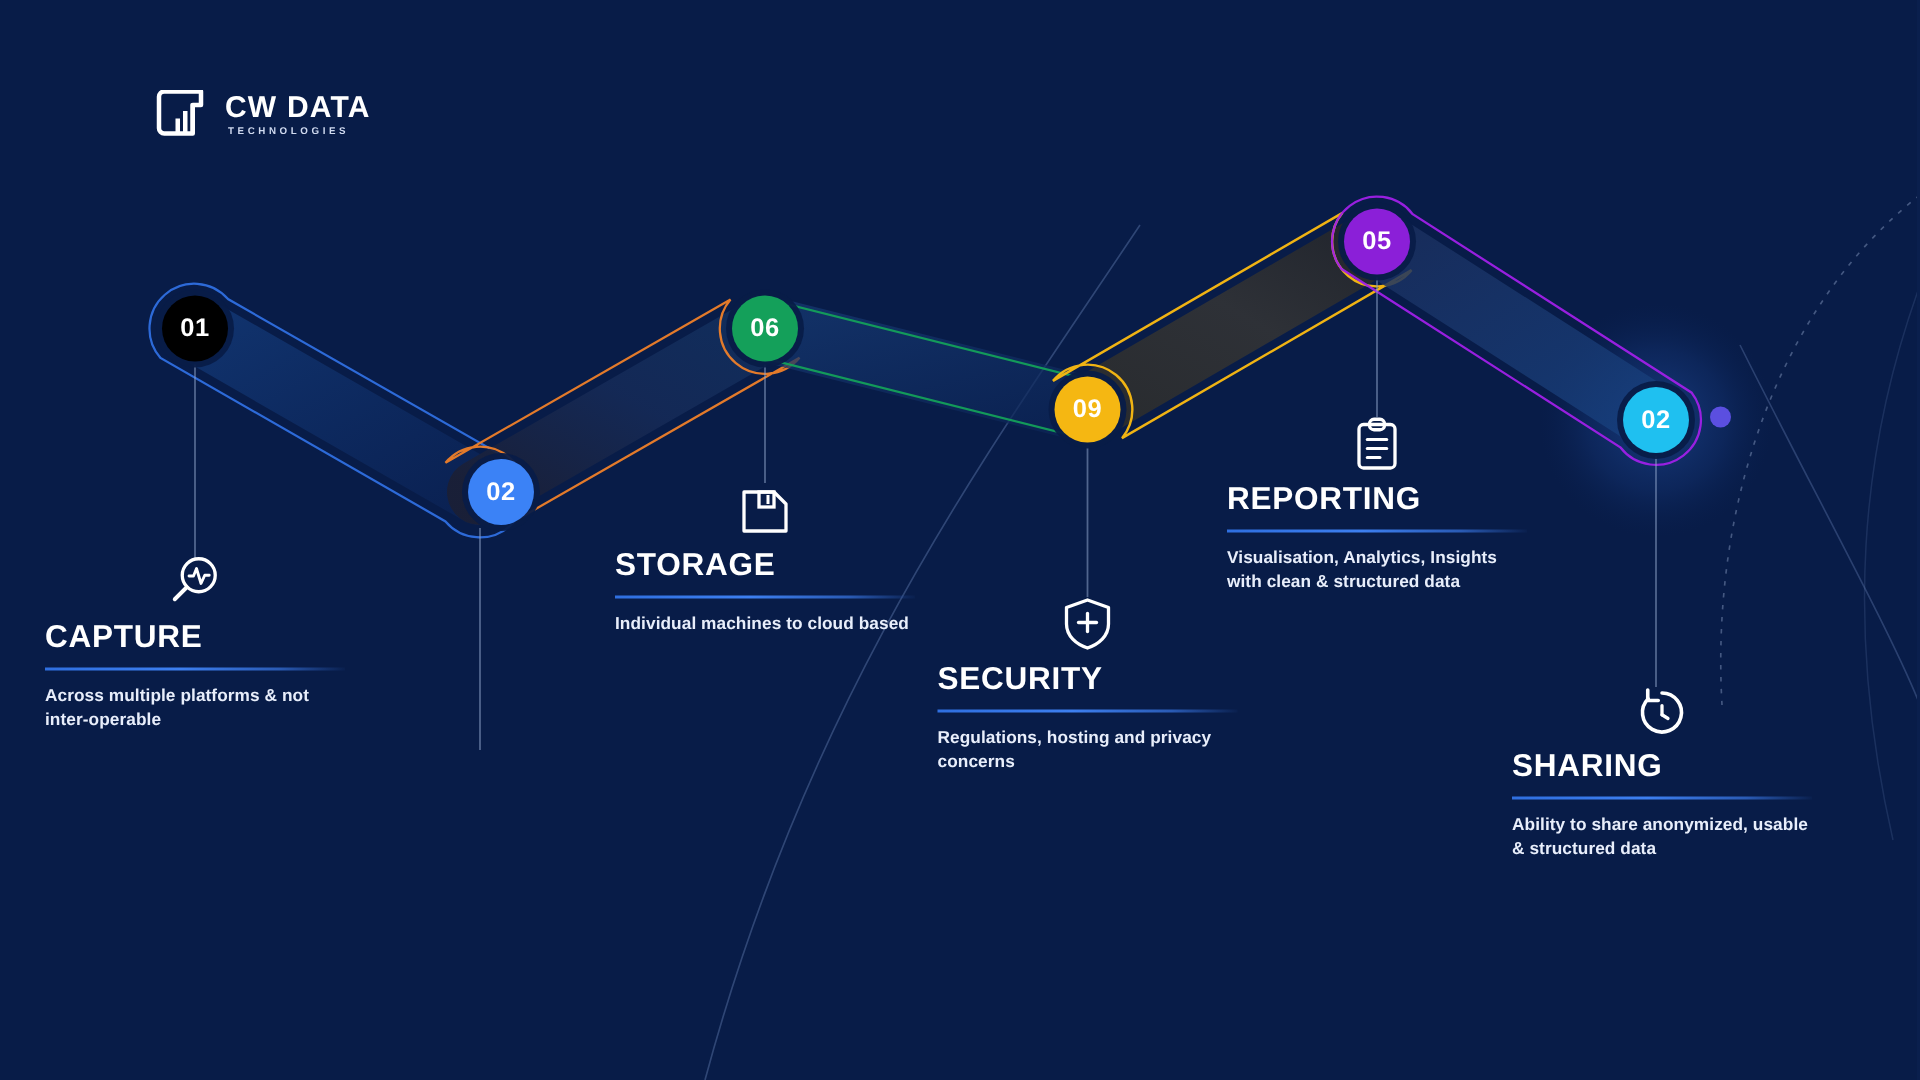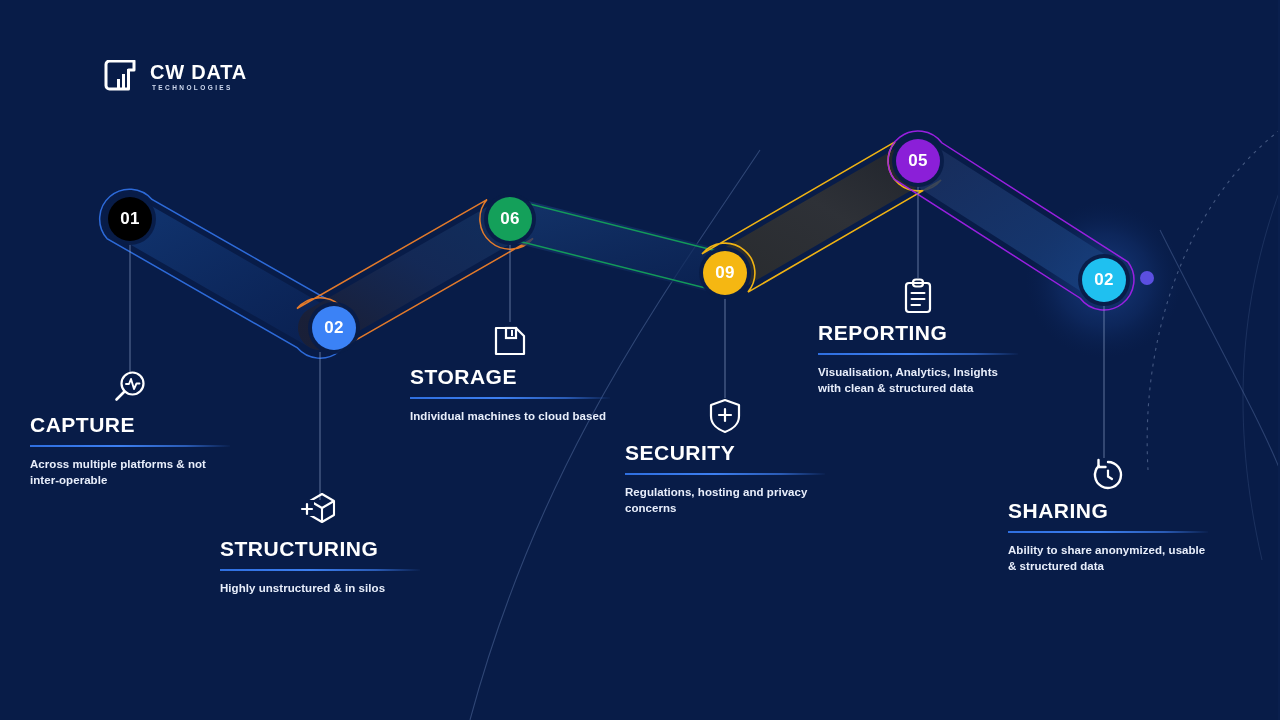--- a/index.html
+++ b/index.html
@@ -240,36 +240,20 @@
         <circle cx="21.5" cy="15.5" r="11" fill="none" stroke="#ffffff" stroke-width="2.2"></circle>
         <line x1="13.5" y1="23.5" x2="5.5" y2="31.5" stroke="#ffffff" stroke-width="2.6" stroke-linecap="round"></line>
         <polyline points="15,16 18,16 20,11 23,21 25.5,15.5 28.5,15.5" fill="none" stroke="#ffffff" stroke-width="1.9" stroke-linecap="round" stroke-linejoin="round"></polyline>
       </svg>
     </div>
     <div class="card-title">CAPTURE</div>
     <div class="card-rule"></div>
     <div class="card-desc">Across multiple platforms &amp; not inter-operable</div>
   </div>
 
-  <div class="card" style="left:220px; top:490px;">
-    <div class="card-icon">
-      <svg width="40" height="40" viewBox="0 0 40 40" xmlns="http://www.w3.org/2000/svg">
-        <polygon points="22,4 34,11 34,25 22,32 10,25 10,11" fill="none" stroke="#ffffff" stroke-width="2.1" stroke-linejoin="round"></polygon>
-        <line x1="10" y1="11" x2="22" y2="18" stroke="#ffffff" stroke-width="2.1" stroke-linejoin="round"></line>
-        <line x1="34" y1="11" x2="22" y2="18" stroke="#ffffff" stroke-width="2.1" stroke-linejoin="round"></line>
-        <line x1="22" y1="18" x2="22" y2="32" stroke="#ffffff" stroke-width="2.1"></line>
-        <rect x="0" y="10" width="14" height="16" fill="#081c48"></rect>
-        <line x1="7" y1="14" x2="7" y2="24" stroke="#ffffff" stroke-width="2.2" stroke-linecap="round"></line>
-        <line x1="2" y1="19" x2="12" y2="19" stroke="#ffffff" stroke-width="2.2" stroke-linecap="round"></line>
-      </svg>
-    </div>
-    <div class="card-title">STRUCTURING</div>
-    <div class="card-rule"></div>
-    <div class="card-desc">Highly unstructured &amp; in silos</div>
-  </div>
 
   <div class="card" style="left:410px; top:318px;">
     <div class="card-icon">
       <svg width="34" height="34" viewBox="0 0 34 34" xmlns="http://www.w3.org/2000/svg">
         <path d="M3 4 H23 L31 12 V30 H3 Z" fill="none" stroke="#ffffff" stroke-width="2.2" stroke-linejoin="round"></path>
         <rect x="13" y="4" width="10" height="10" fill="none" stroke="#ffffff" stroke-width="2.2"></rect>
         <line x1="19" y1="6" x2="19" y2="12" stroke="#ffffff" stroke-width="2"></line>
       </svg>
     </div>
     <div class="card-title">STORAGE</div>

